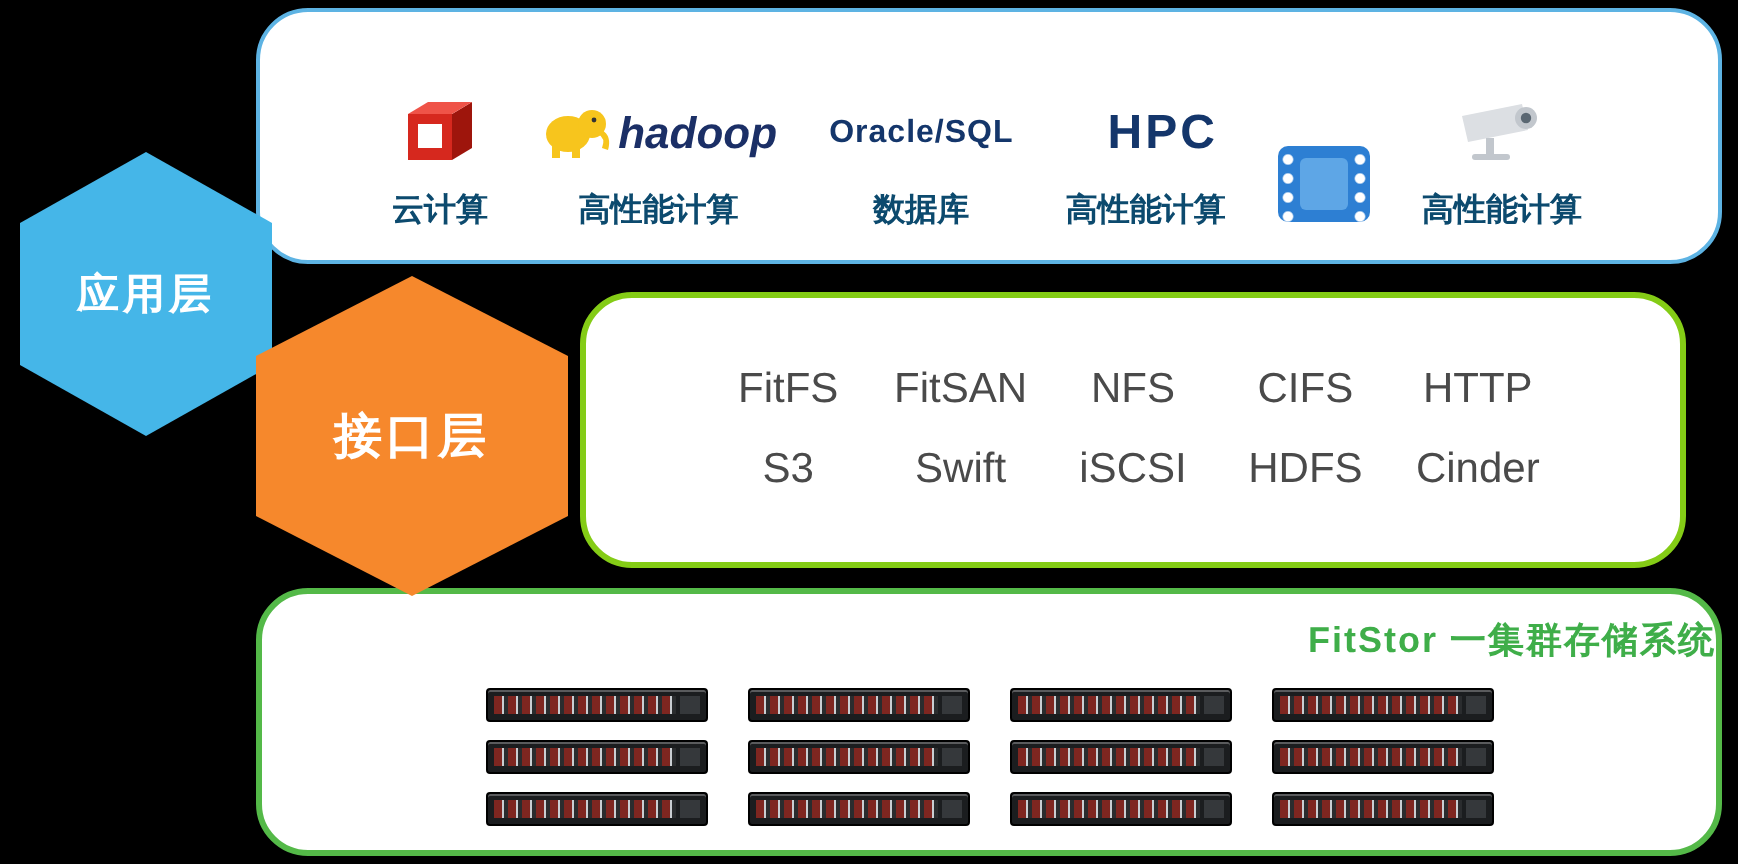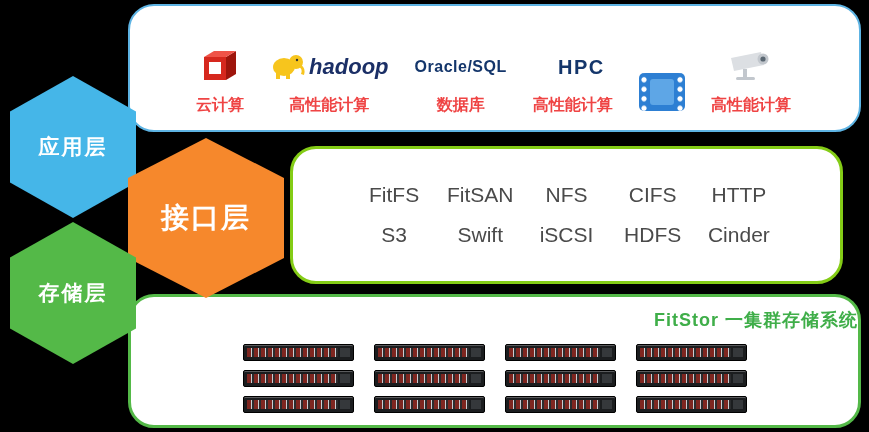--- a/index.html
+++ b/index.html
@@ -26,36 +26,36 @@
   }
 
   
   .hex {
     position:absolute; z-index:3;
     display:flex; align-items:center; justify-content:center;
     color:#fff; font-weight:bold; letter-spacing:2px; white-space:nowrap;
     clip-path:polygon(50% 0,100% 25%,100% 75%,50% 100%,0 75%,0 25%);
   }
   .hex-app { left:10px;  top:76px;  width:126px; height:142px; background:#45b6e8; font-size:21px;justify-content:center; }
-  .hex-if  { left:128px; top:138px; width:156px; height:160px; background:#f6882c; font-size:28px; }
+  .hex-if  { left:128px; top:138px; width:156px; height:160px; background:#f6882c; font-size:24px; }
   .hex-st  { left:10px;  top:222px; width:126px; height:142px; background:#54b948; font-size:21px; }
 
   
   .app-items {
     height:100%; display:flex; justify-content:space-between; align-items:stretch;
     padding:15px 68px 10px 66px;
   }
   .app-item { display:flex; flex-direction:column; align-items:center; justify-content:flex-end; }
   .icon-box { height:56px; display:flex; align-items:center; justify-content:center; }
   .app-label {
-    color:#ef4444; font-weight:bold; font-size:16px;
+    color:#0c4a6e; font-weight:bold; font-size:16px;
     white-space:nowrap; padding-bottom:4px;
   }
   .navy-word { color:#14366b; font-weight:bold; font-size:16px; letter-spacing:.5px; white-space:nowrap; }
-  .navy-word.hpc { font-size:20px; letter-spacing:1.5px;margin-left:17px; }
+  .navy-word.hpc { font-size:24px; letter-spacing:1.5px;margin-left:17px; }
   .hadoop-wrap { display:flex; align-items:center; gap:3px; }
   .hadoop-text { color:#1b2f66; font-weight:bold; font-style:italic; font-size:22px; }
 
   .film-icon {
     width:46px; height:38px; border-radius:5px; background:#2d7fd3; position:relative;
     background-image:
       radial-gradient(circle, #fff 2.2px, rgba(0,0,0,0) 3px),
       radial-gradient(circle, #fff 2.2px, rgba(0,0,0,0) 3px);
     background-size:10px 9.5px, 10px 9.5px;
     background-position:0 2px, 36px 2px;
@@ -206,17 +206,14 @@
       <div class="rack"></div>
     </div>
   </div>
 
   <div class="hex hex-app">
     <span>应用层</span>
   </div>
   <div class="hex hex-if">
     <span>接口层</span>
   </div>
-  <div class="hex hex-st">
-    <span>存储层</span>
-  </div>
 
 </div>
 
 </body></html>

